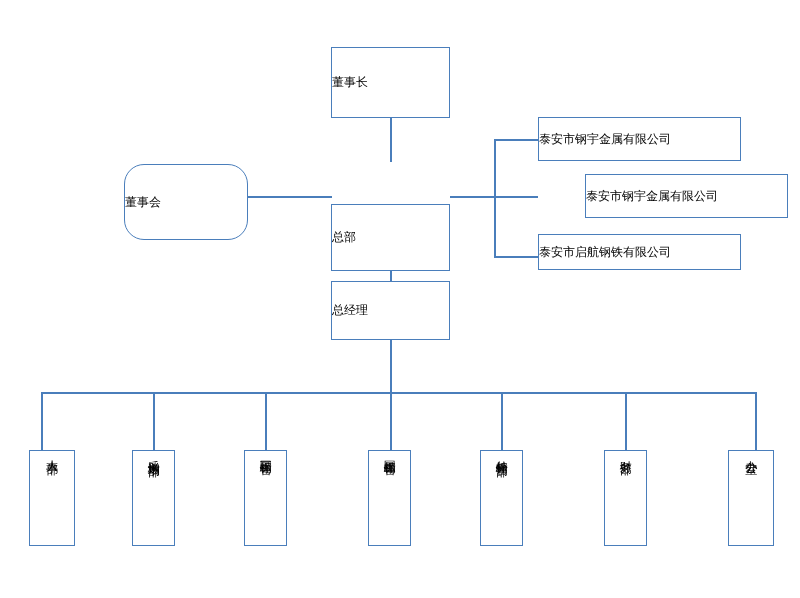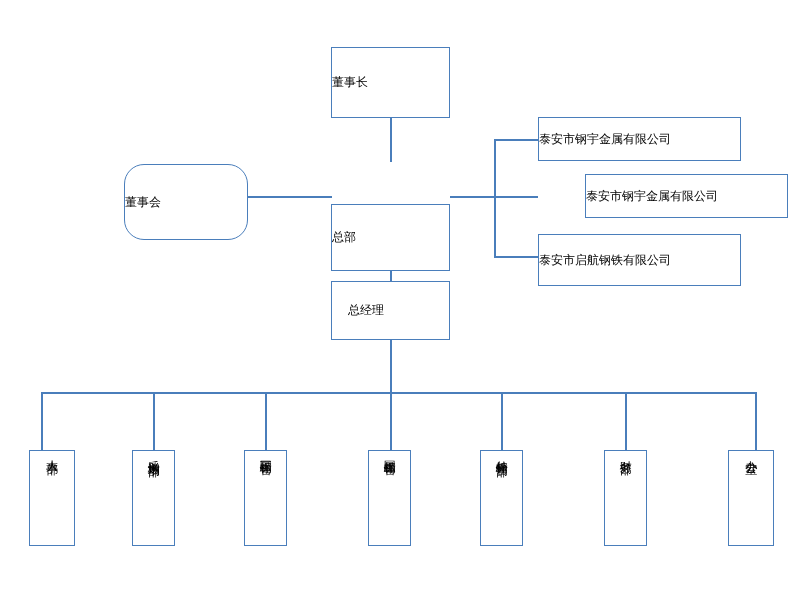--- a/index.html
+++ b/index.html
@@ -84,25 +84,25 @@
   </div>
 
   <div class="node" style="left:538px; top:117px; width:203px; height:44px;">
     <span>泰安市钢宇金属有限公司</span>
   </div>
 
   <div class="node" style="left:538px; top:174px; width:203px; height:44px;margin-left:47px;">
     <span>泰安市钢宇金属有限公司</span>
   </div>
 
-  <div class="node" style="left:538px; top:234px; width:203px; height:52px;">
+  <div class="node" style="left:538px; top:234px; width:203px; height:36px;">
     <span>泰安市启航钢铁有限公司</span>
   </div>
 
-  <div class="node" style="left:331px; top:281px; width:119px; height:59px;padding-left:16px;">
+  <div class="node" style="left:331px; top:281px; width:119px; height:59px;">
     <span>总经理</span>
   </div>
 
   <div class="node vertical" style="left:29px; top:450px; width:46px; height:96px;">
     <span>人事部</span>
   </div>
 
   <div class="node vertical" style="left:132px; top:450px; width:43px; height:96px;">
     <span>采购市场部</span>
   </div>

